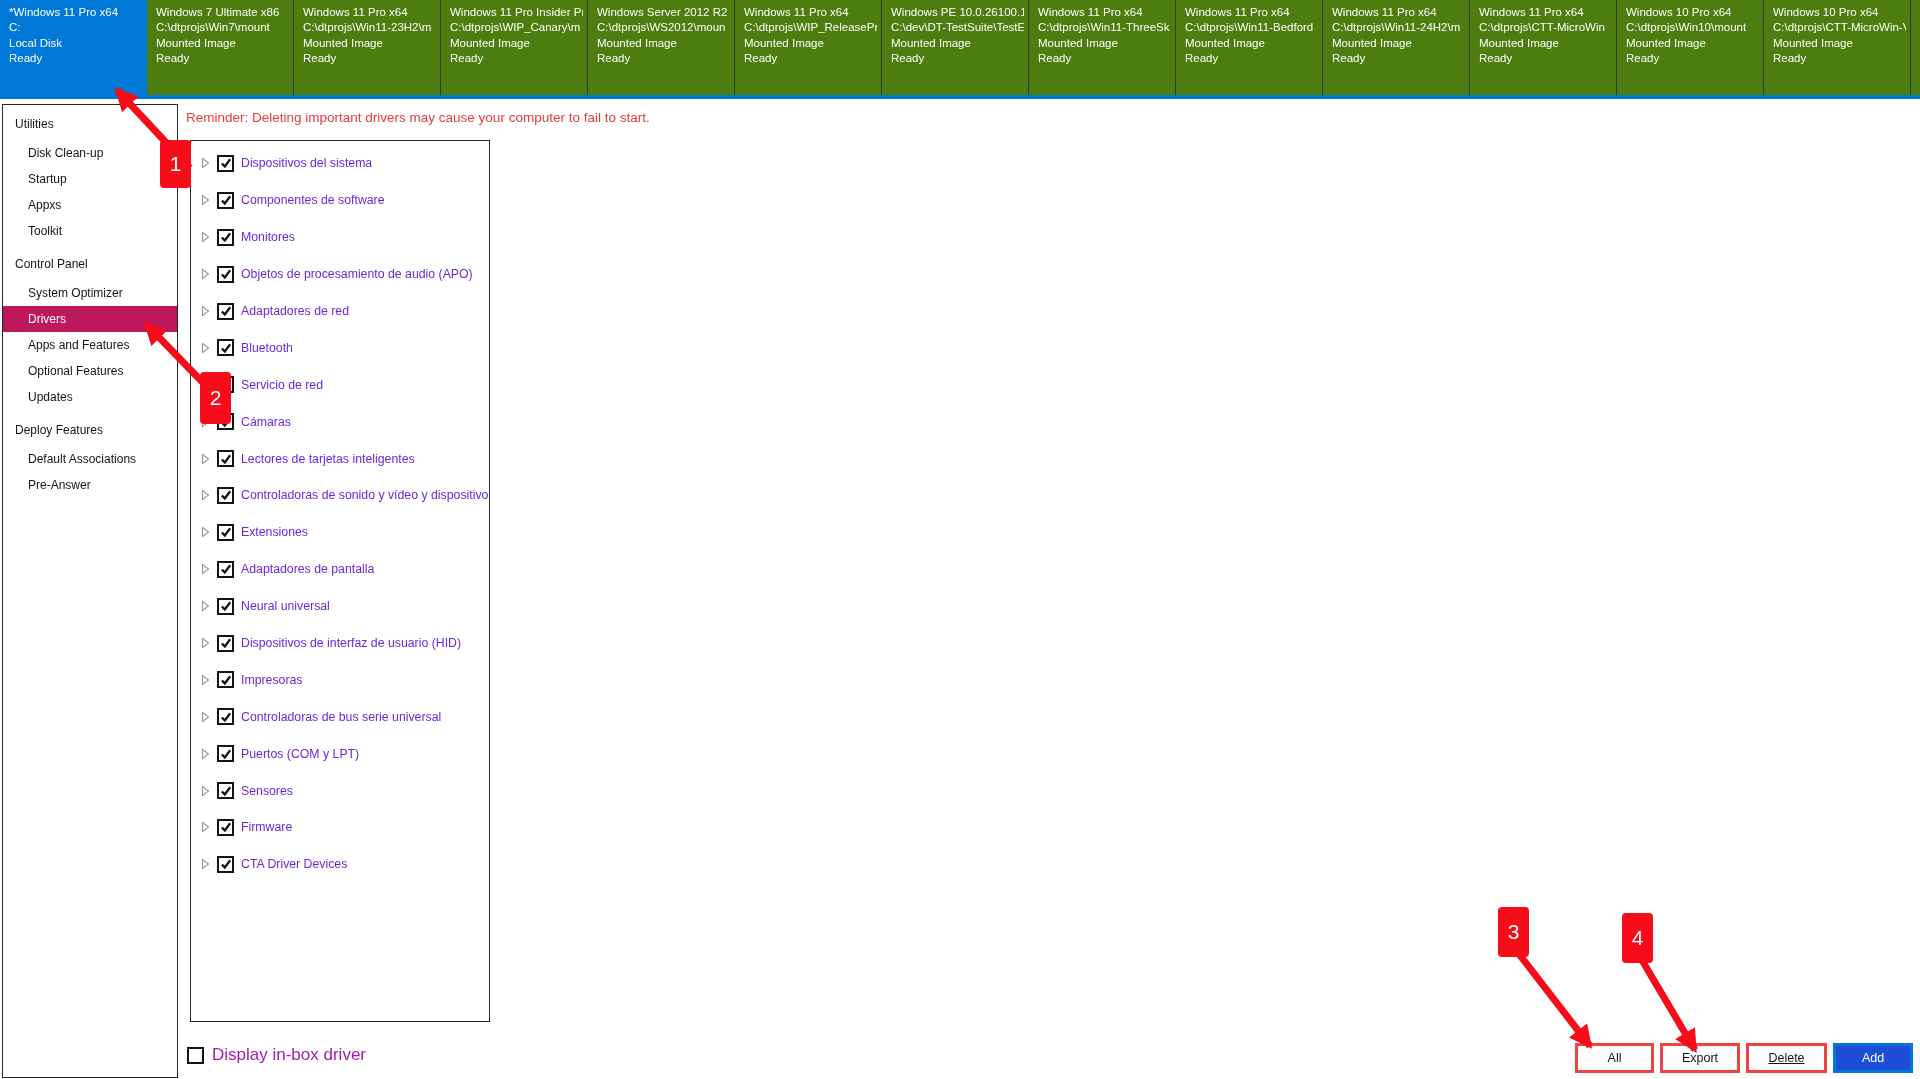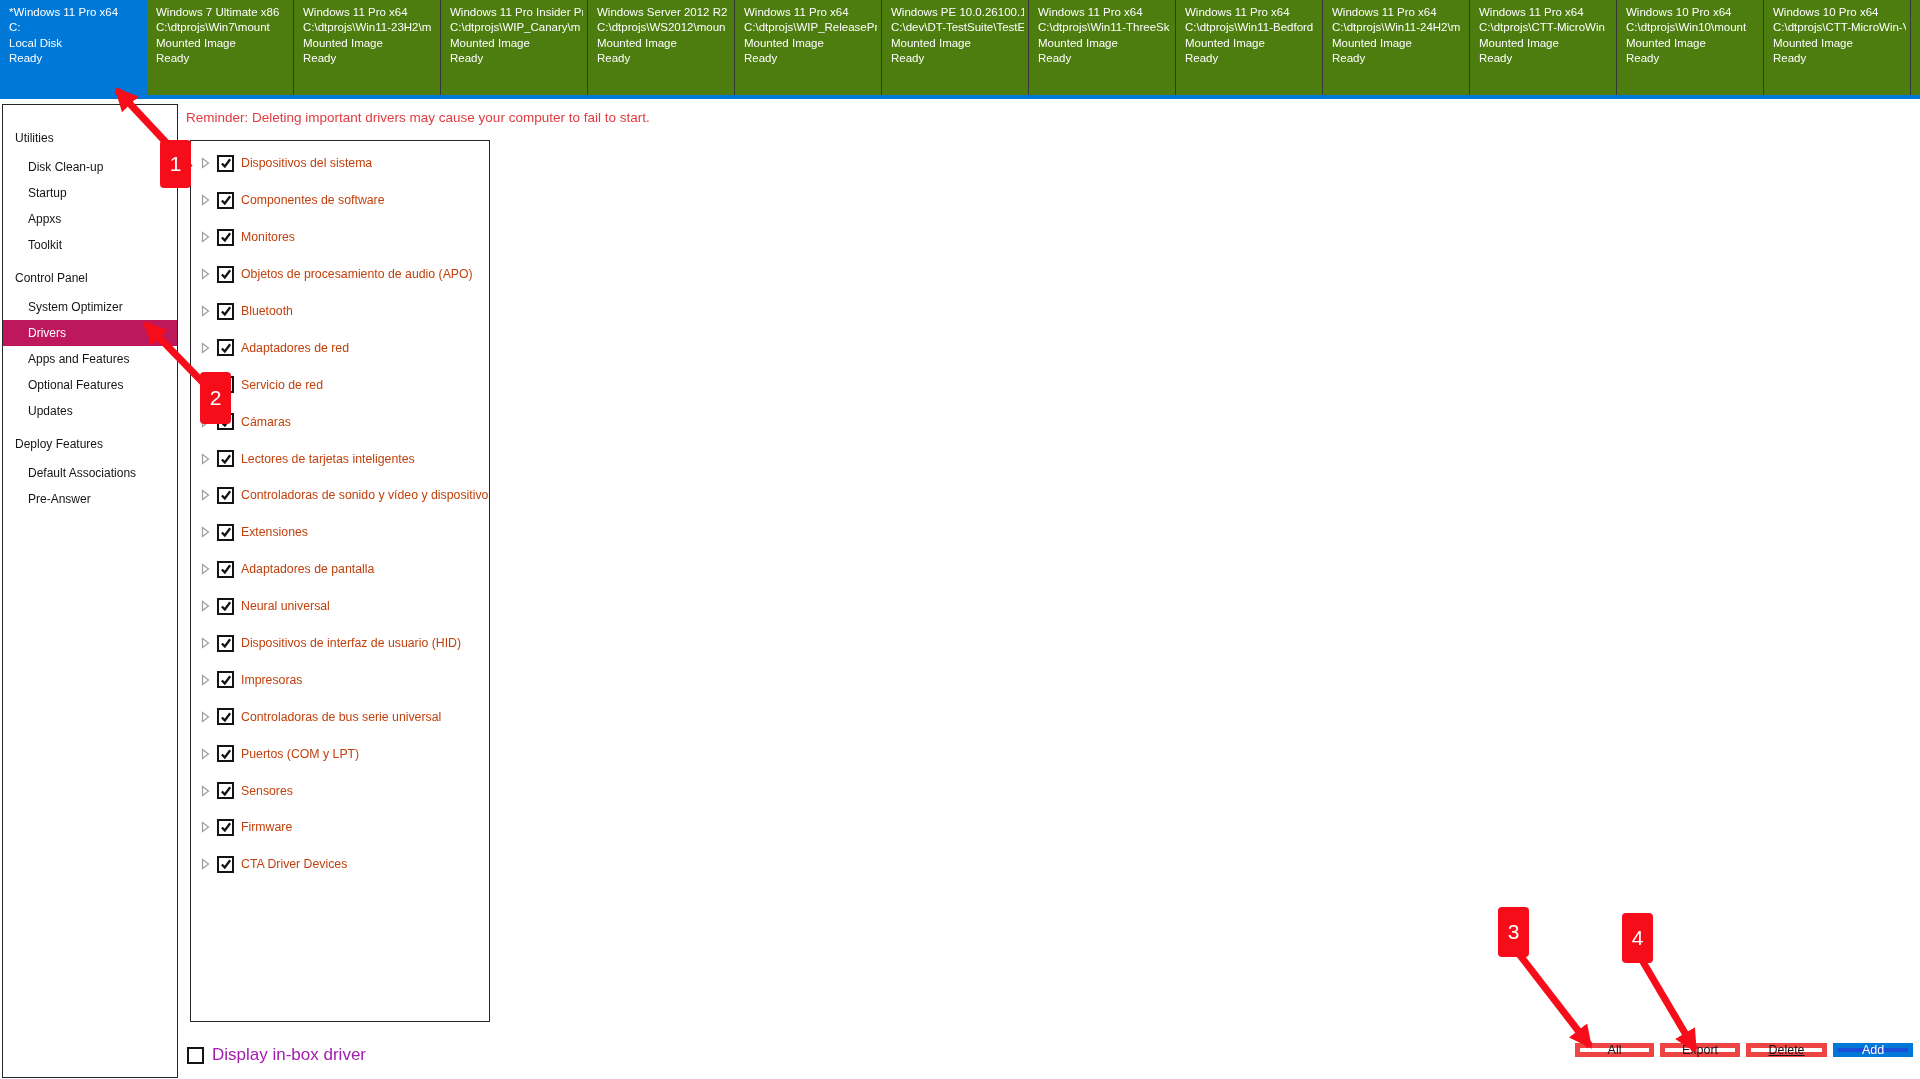--- a/index.html
+++ b/index.html
@@ -18,47 +18,47 @@
     flex:0 0 147px;box-sizing:border-box;height:95px;
     padding:5px 4px 0 9px;color:#fff;font-size:11.5px;line-height:15.4px;
     border-right:1px solid #373737;overflow:hidden;white-space:nowrap;cursor:default;
   }
   .tab div{overflow:hidden;}
   .tab.selected{background:#0078d7;border-right-color:#0078d7;}
   
   .sidebar{
     position:absolute;left:2px;top:104px;width:176px;height:974px;
     box-sizing:border-box;border:1px solid #262626;background:#fff;
-    padding-top:20px;font-size:12px;color:#151515;overflow:hidden;
+    padding-top:6px;font-size:12px;color:#151515;overflow:hidden;
   }
   .side-row{height:26px;display:flex;align-items:center;padding-left:25px;white-space:nowrap;}
   .side-row.header{padding-left:12px;margin-bottom:3px;}
   .side-row.gap{margin-top:7px;}
   .side-row.sel{background:#be185d;color:#fff;}
   
   .reminder{position:absolute;left:186px;top:110px;font-size:13.5px;color:#e23b41;white-space:nowrap;}
   
   .panel{
     position:absolute;left:190px;top:140px;width:300px;height:882px;
     box-sizing:border-box;border:1px solid #262626;background:#fff;padding-top:4px;overflow:hidden;
   }
   .drv-row{height:36.9px;display:flex;align-items:center;padding-left:10px;}
   .expander{width:9px;height:12px;margin-right:7px;flex:none;}
   .cbx{
     width:13px;height:13px;border:2px solid #141414;background:#fff;margin-right:7px;flex:none;
     display:flex;align-items:center;justify-content:center;
   }
-  .drv-label{font-size:12.3px;color:#c2410c;white-space:nowrap;}
+  .drv-label{font-size:12.3px;color:#6d28d9;white-space:nowrap;}
   
   .inbox{position:absolute;left:187px;top:1045px;display:flex;align-items:center;}
   .cbx-empty{width:13px;height:13px;border:2px solid #141414;background:#fff;margin-right:8px;flex:none;}
   .inbox-label{font-size:17px;color:#a21caf;}
   .btn{
-    position:absolute;top:1043px;height:14px;box-sizing:border-box;
-    border:5px solid #ef4444;background:#fff;color:#141414;font-size:12.5px;
+    position:absolute;top:1043px;height:30px;box-sizing:border-box;
+    border:3px solid #ef4444;background:#fff;color:#141414;font-size:12.5px;
     font-family:"Liberation Sans",sans-serif;
     display:flex;align-items:center;justify-content:center;cursor:default;
   }
   #btn-all{left:1575px;width:79px;}
   #btn-export{left:1660px;width:80px;}
   #btn-delete{left:1746px;width:81px;text-decoration:underline;}
   #btn-add{left:1833px;width:80px;background:#1d4ed8;border-color:#0078d7;color:#fff;}
   
   #arrow-overlay{position:absolute;left:0;top:0;width:1920px;height:1079px;z-index:50;pointer-events:none;}
   .callout{
@@ -280,33 +280,33 @@
 
     <div class="drv-row">
       <svg class="expander" viewBox="0 0 9 12">
         <path d="M1.5 1.5 L7.5 6 L1.5 10.5 Z" fill="#fff" stroke="#9d9d9d" stroke-width="1.2"></path>
       </svg>
       <span class="cbx">
         <svg width="12" height="12" viewBox="0 0 13 13">
           <path d="M2 7 L5.2 10.2 L11 2.4" stroke="#141414" stroke-width="2.5" fill="none"></path>
         </svg>
       </span>
+      <span class="drv-label">Adaptadores de red</span>
+    </div>
+
+    <div class="drv-row">
+      <svg class="expander" viewBox="0 0 9 12">
+        <path d="M1.5 1.5 L7.5 6 L1.5 10.5 Z" fill="#fff" stroke="#9d9d9d" stroke-width="1.2"></path>
+      </svg>
+      <span class="cbx">
+        <svg width="12" height="12" viewBox="0 0 13 13">
+          <path d="M2 7 L5.2 10.2 L11 2.4" stroke="#141414" stroke-width="2.5" fill="none"></path>
+        </svg>
+      </span>
       <span class="drv-label">Bluetooth</span>
-    </div>
-
-    <div class="drv-row">
-      <svg class="expander" viewBox="0 0 9 12">
-        <path d="M1.5 1.5 L7.5 6 L1.5 10.5 Z" fill="#fff" stroke="#9d9d9d" stroke-width="1.2"></path>
-      </svg>
-      <span class="cbx">
-        <svg width="12" height="12" viewBox="0 0 13 13">
-          <path d="M2 7 L5.2 10.2 L11 2.4" stroke="#141414" stroke-width="2.5" fill="none"></path>
-        </svg>
-      </span>
-      <span class="drv-label">Adaptadores de red</span>
     </div>
 
     <div class="drv-row">
       <svg class="expander" viewBox="0 0 9 12">
         <path d="M1.5 1.5 L7.5 6 L1.5 10.5 Z" fill="#fff" stroke="#9d9d9d" stroke-width="1.2"></path>
       </svg>
       <span class="cbx">
         <svg width="12" height="12" viewBox="0 0 13 13">
           <path d="M2 7 L5.2 10.2 L11 2.4" stroke="#141414" stroke-width="2.5" fill="none"></path>
         </svg>

